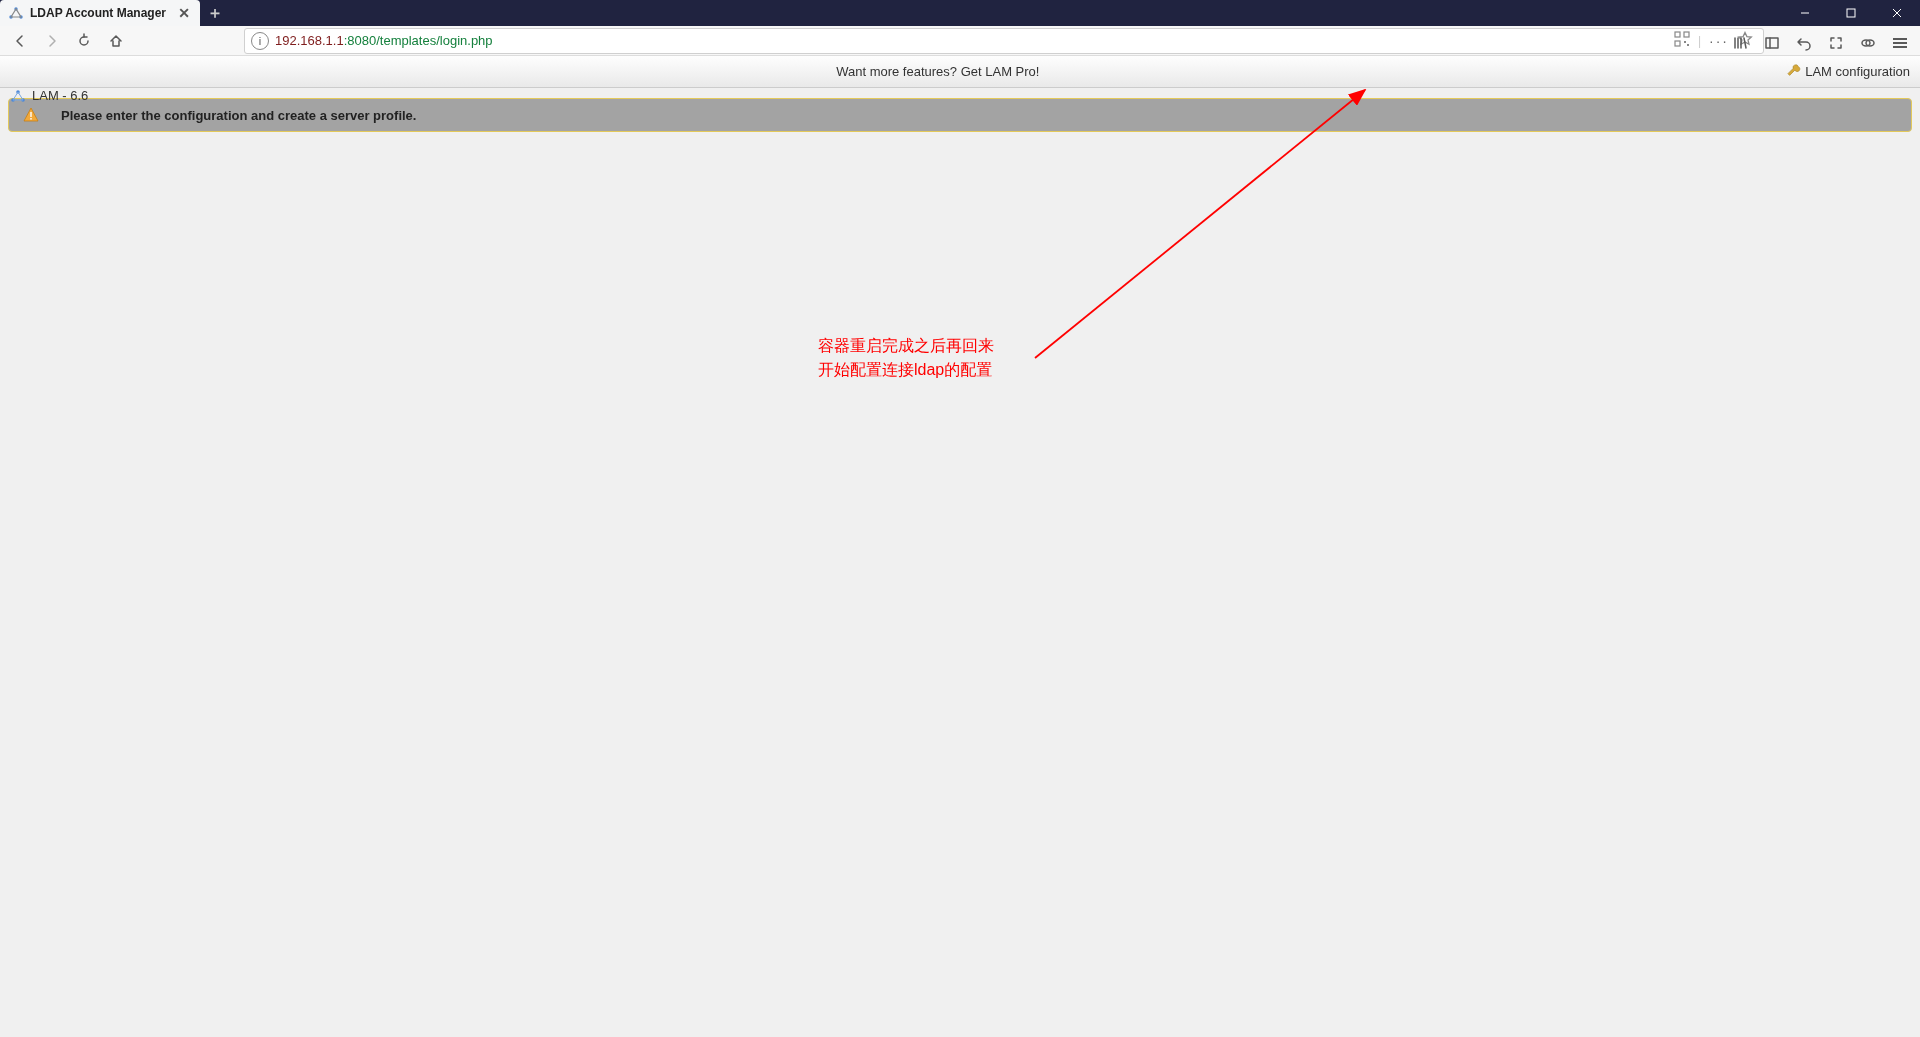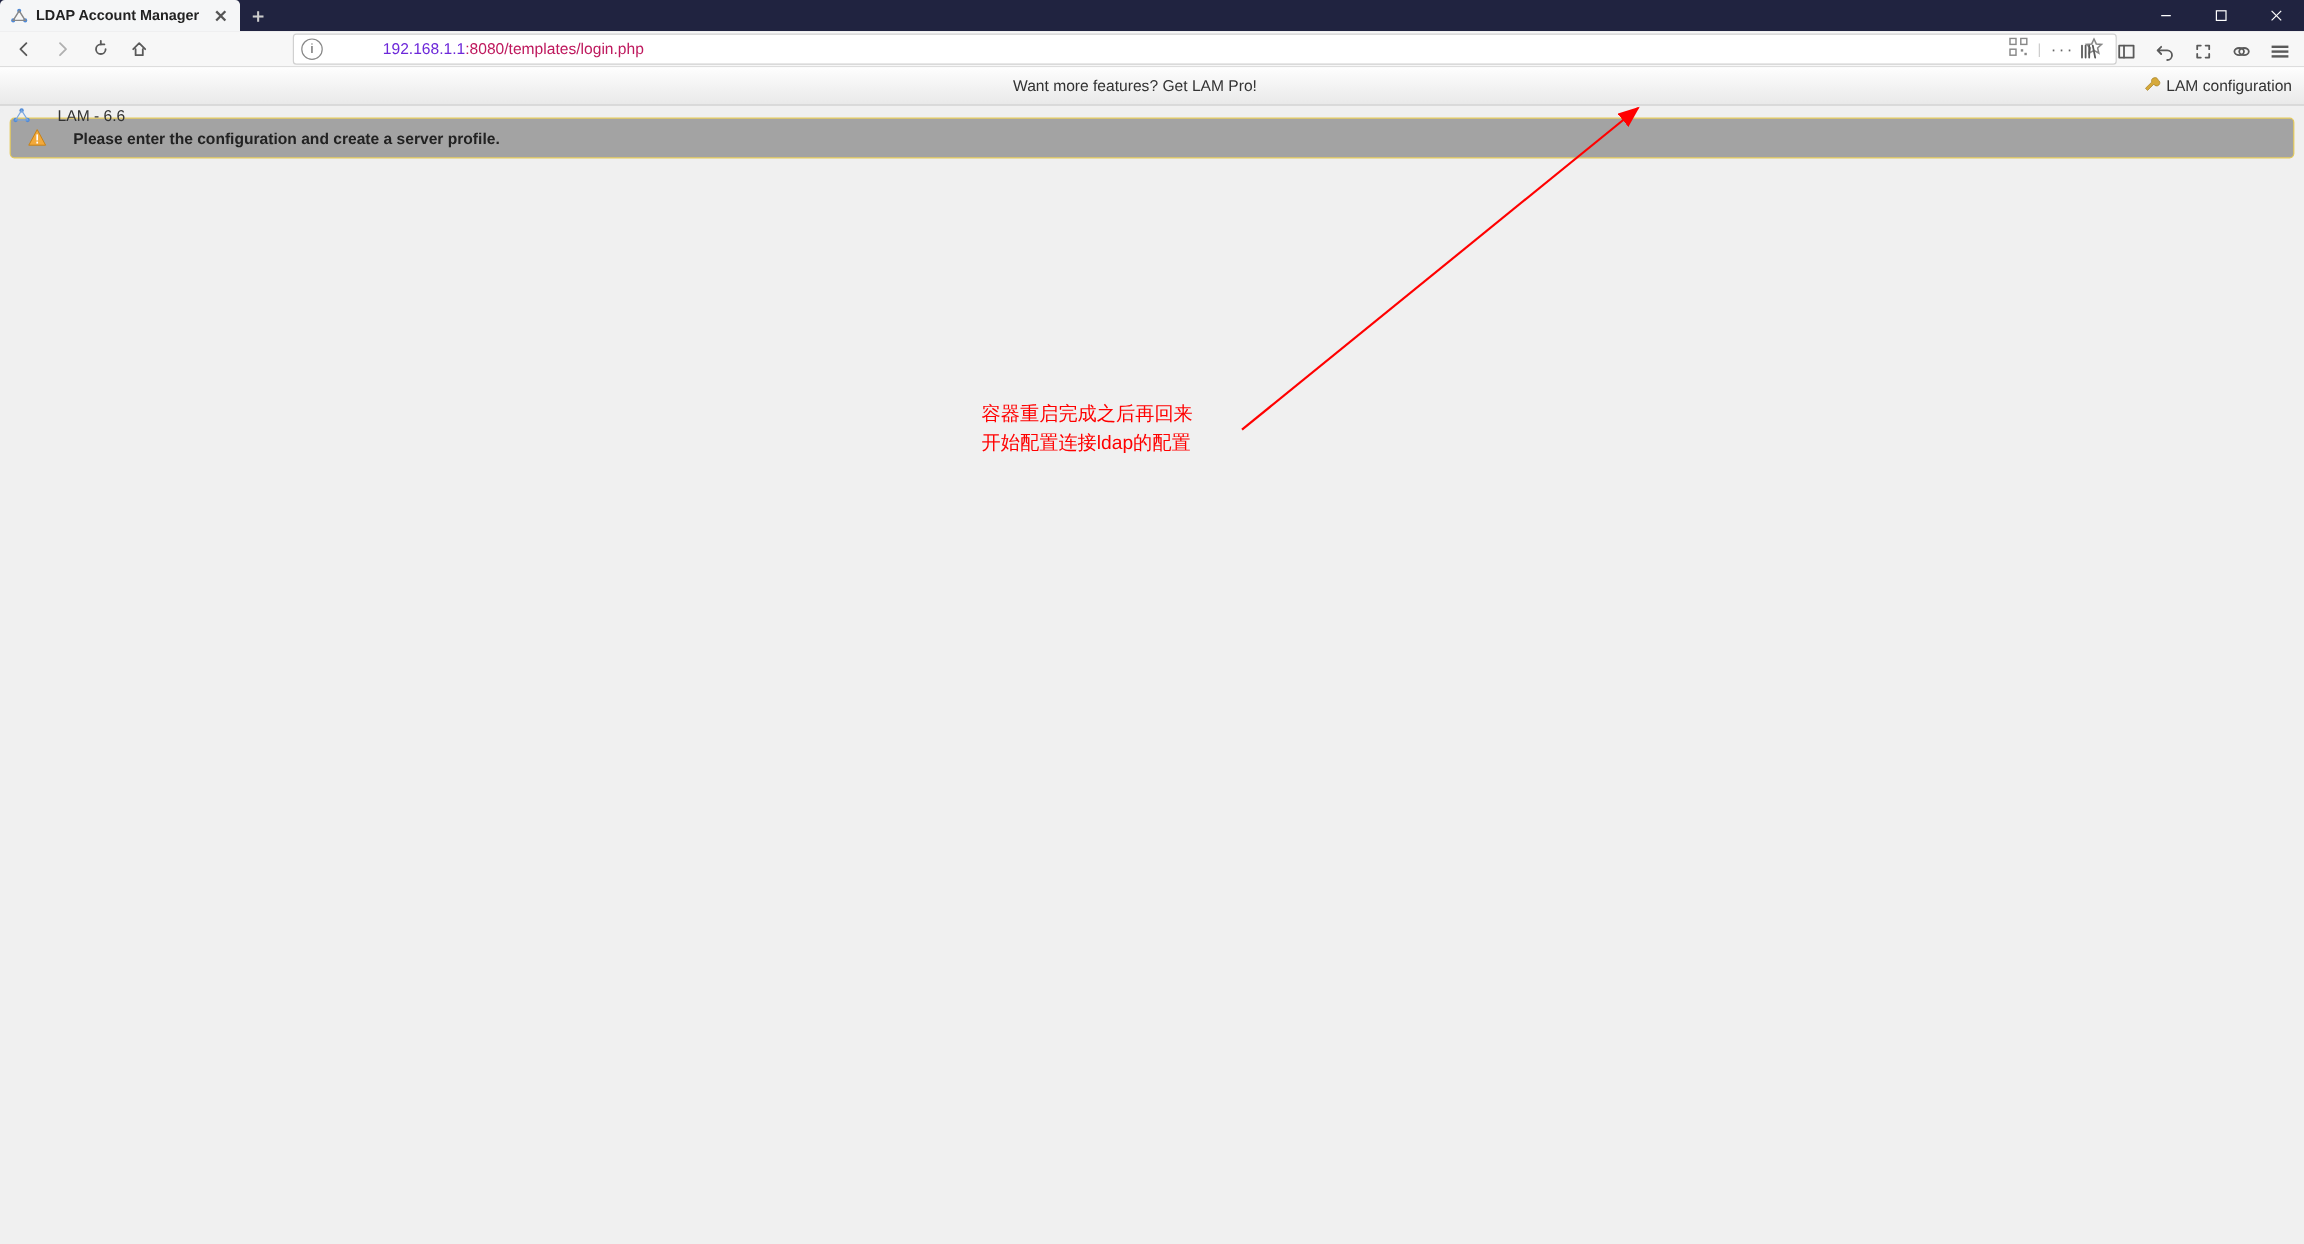--- a/index.html
+++ b/index.html
@@ -18,34 +18,34 @@
   .window-controls { display:flex; align-items:center; }
   .window-controls .wc { width: 46px; height: 26px; display:flex; align-items:center; justify-content:center; color:#fff; font-size:11px; cursor:pointer; }
 
   
   .toolbar { height: 30px; background: #f7f7f7; border-bottom: 1px solid #ddd; display:flex; align-items:center; padding: 0 6px; gap:4px; }
   .tb-btn { width: 28px; height: 26px; display:flex; align-items:center; justify-content:center; color:#5a5a5a; cursor:pointer; border-radius:3px; }
   .tb-btn.disabled { color:#b0b0b0; cursor:default; }
   .addr-wrap { flex:1; margin: 0 150px 0 110px; height: 26px; background:#fff; border:1px solid #d0d0d0; border-radius:3px; display:flex; align-items:center; padding:0 6px; gap:6px; }
   .addr-info { display:flex; align-items:center; justify-content:center; width:18px; height:18px; border:1px solid #888; border-radius:50%; font-size:11px; color:#555; }
   .addr-input { flex:1; border:none; outline:none; font-size:13px; font-family: inherit; color:#222; background:transparent; }
-  .addr-input .host { color:#6d28d9;margin-left:44px; }
-  .addr-input .path { color:#be185d;text-align:center; }
+  .addr-input .host { color:#7f1d1d; }
+  .addr-input .path { color:#15803d;text-align:center; }
   .addr-actions { display:flex; align-items:center; gap:8px; padding-right:4px; }
   .toolbar-right { display:flex; align-items:center; gap:4px; position:absolute; right:6px; top:28px; height:30px; }
 
   
   .chrome-area { position:relative; }
 
   
   .page { position: relative; height: calc(1037px - 26px - 30px); background:#f0f0f0; }
 
   
   .app-header { height: 32px; background: linear-gradient(to bottom, #fefefe, #e9e9e9); border-bottom:1px solid #ccc; display:flex; align-items:center; padding:0 10px; font-size:13px; color:#333; }
-  .app-header-left { display:flex; align-items:flex-end; gap:22px;margin-top:48px; }
+  .app-header-left { display:flex; align-items:center; gap:6px;margin-top:48px; }
   .app-header-center { flex:1; text-align:center; color:#333; }
   .app-header-right { display:flex; align-items:flex-start; gap:4px; cursor:pointer; }
 
   
   .lam-icon { width:16px; height:16px; display:inline-block; }
 
   
   .alert { margin:10px 8px; background:#a3a3a3; border:1px solid #e3c95a; border-radius:4px; padding:8px 14px; display:flex; align-items:center; gap:22px; }
   .alert-icon { width:16px; height:16px; display:inline-block; }
   .alert-text { font-weight:bold; font-size:13px; color:#222; }

